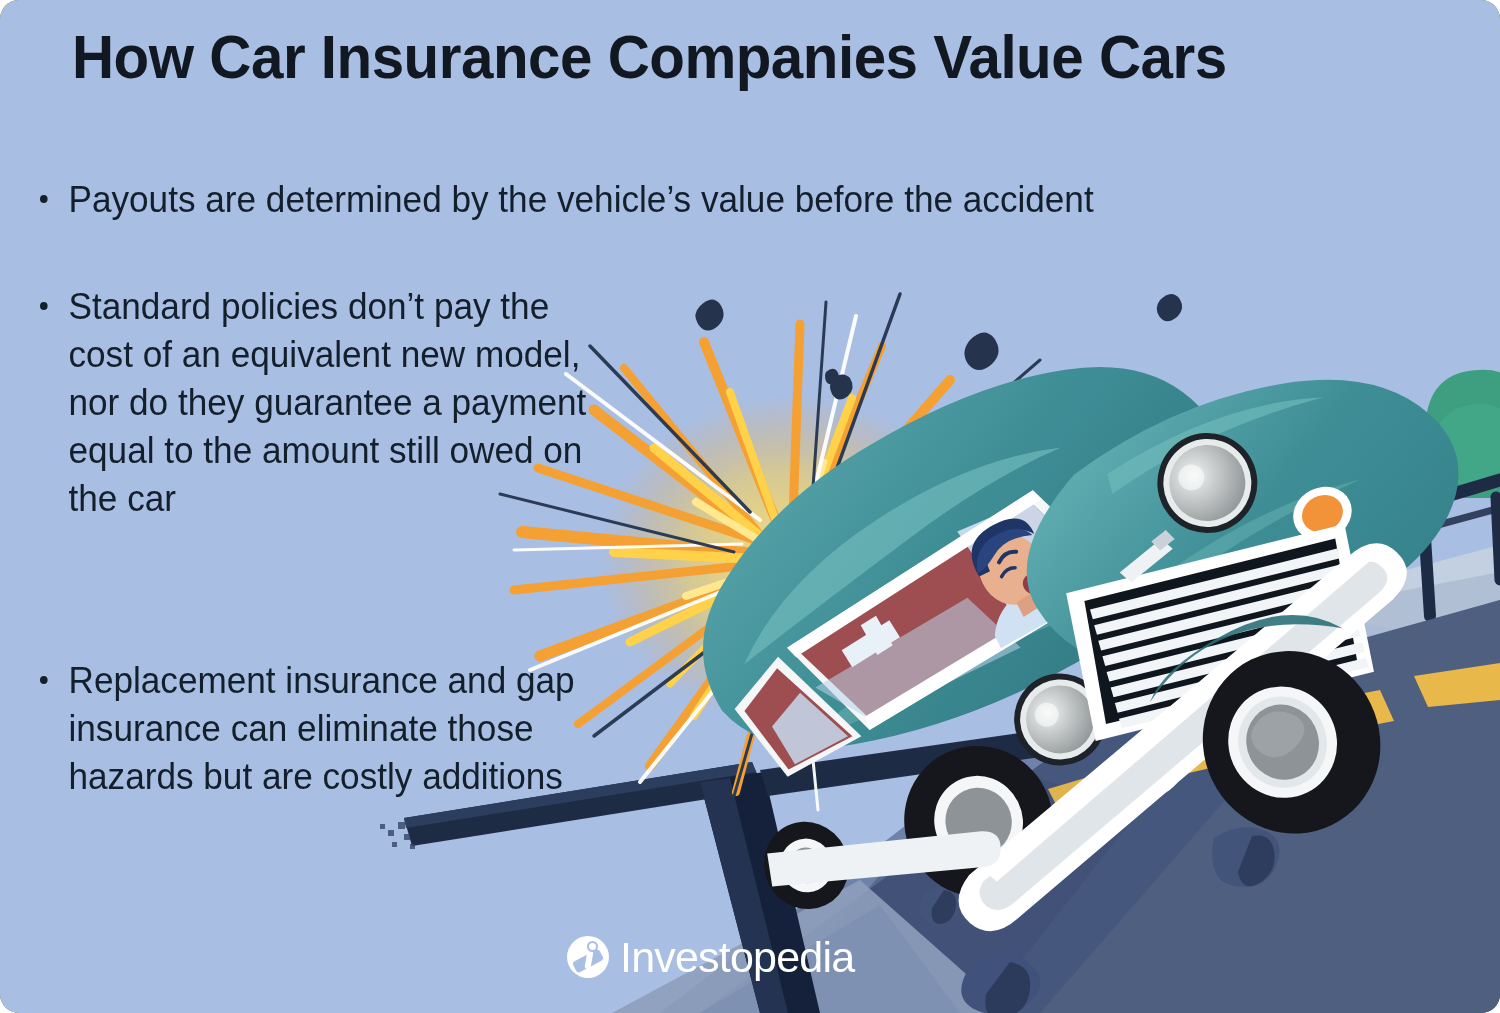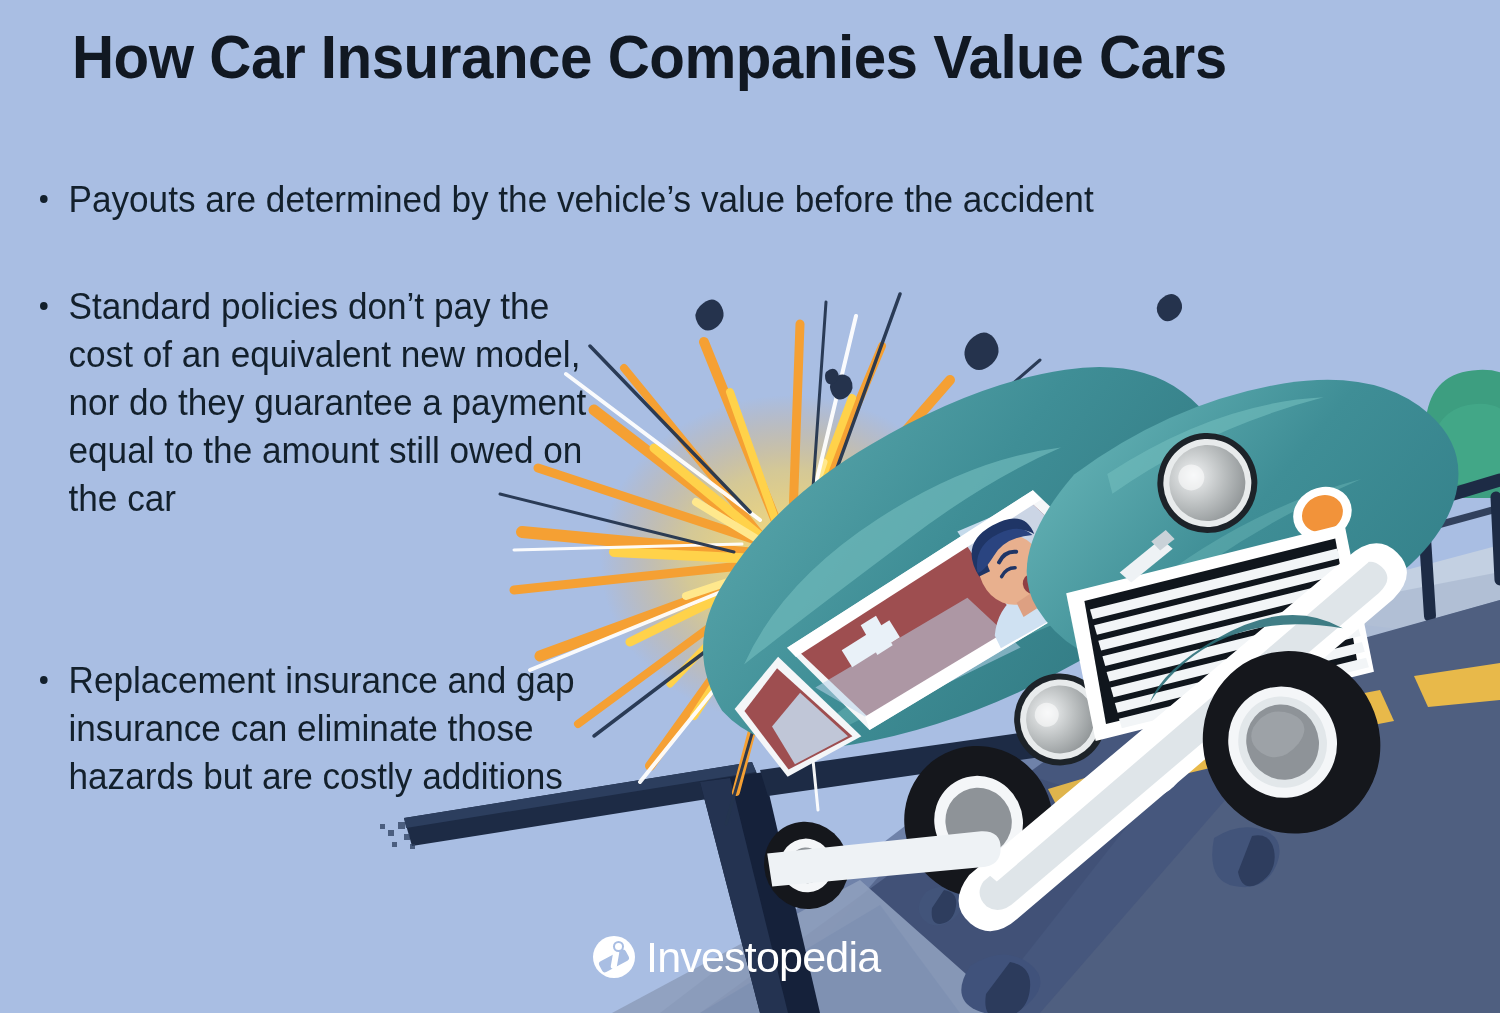--- a/index.html
+++ b/index.html
@@ -54,21 +54,21 @@
   #bullet-1 { left:40px; top:283px; width:600px; }
   #bullet-2 { left:40px; top:657px; width:600px; }
 
   
   #illo { position:absolute; inset:0; }
   #illo svg { display:block; width:1500px; height:1013px; }
 
   
   #logo {
     position:absolute;
-    left:593px; top:932px;
+    left:567px; top:932px;
     height:50px;
     display:flex; align-items:center; gap:11px;
   }
   #logo-mark {
     width:42px; height:42px;
     border-radius:50%;
     background:#ffffff;
     position:relative;
     flex:0 0 auto;
   }
@@ -97,21 +97,21 @@
     font-size:43px;
     color:#ffffff;
     font-weight:400;
     letter-spacing:-0.8px;
     line-height:1;
   }
 </style>
 </head>
 <body>
 
-<div id="canvas" style="background: #4d7c0f;">
+<div id="canvas" style="background: #4d7c0f; border-radius: 19px;">
 
   <div id="illo">
     <svg viewBox="0 0 1500 1013" xmlns="http://www.w3.org/2000/svg">
       <defs>
         <clipPath id="frame">
             <rect x="0" y="0" width="1500" height="1013"></rect>
           </clipPath>
 
         <linearGradient id="roadGrad" x1="0" y1="0" x2="0.4" y2="1">
           <stop offset="0" stop-color="#57678a"></stop>

